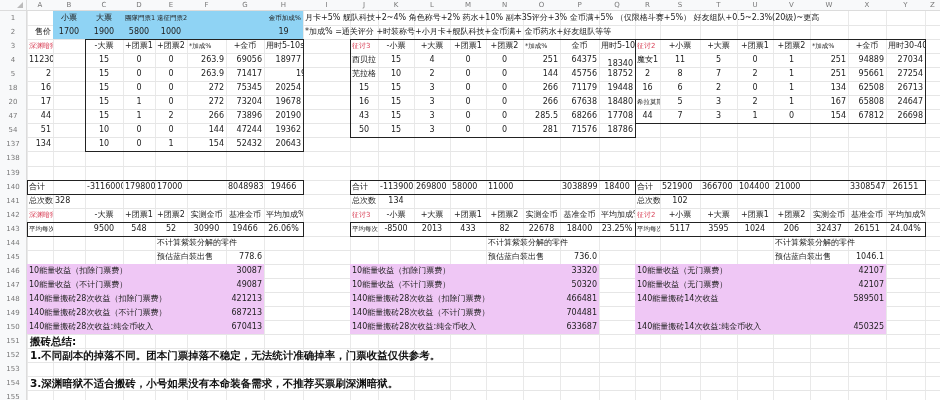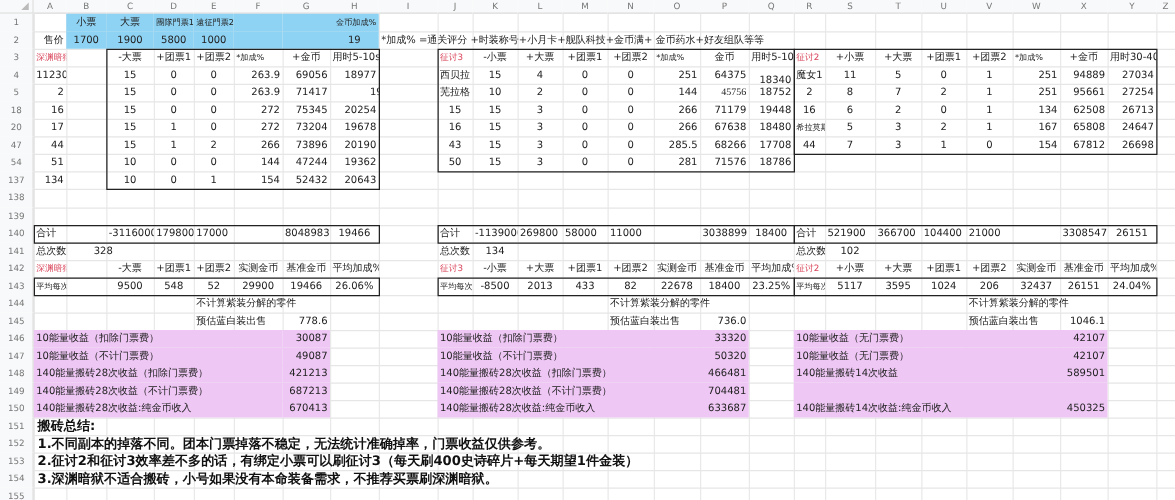--- a/index.html
+++ b/index.html
@@ -142,20 +142,21 @@
     <div class="c m blue" style="left: 53px; top: 25px; width: 32px; height: 14px; line-height: 14px;">1700</div>
     <div class="c m blue" style="left: 85px; top: 25px; width: 38px; height: 14px; line-height: 14px;">1900</div>
     <div class="c m blue" style="left: 123px; top: 25px; width: 32px; height: 14px; line-height: 14px;">5800</div>
     <div class="c m blue" style="left: 155px; top: 25px; width: 32px; height: 14px; line-height: 14px;">1000</div>
     <div class="c blue" style="left: 187px; top: 11px; width: 39px; height: 14px; line-height: 14px;"></div>
     <div class="c blue" style="left: 226px; top: 11px; width: 38px; height: 14px; line-height: 14px;"></div>
     <div class="c blue" style="left: 187px; top: 25px; width: 39px; height: 14px; line-height: 14px;"></div>
     <div class="c blue" style="left: 226px; top: 25px; width: 38px; height: 14px; line-height: 14px;"></div>
     <div class="c r blue small" style="left: 264px; top: 11px; width: 39px; height: 14px; line-height: 14px;">金币加成%</div>
     <div class="c m blue" style="left: 264px; top: 25px; width: 39px; height: 14px; line-height: 14px;">19</div>
+    <div class="c " style="left: 303px; top: 11px; width: 637px; height: 14px; line-height: 14px;">月卡+5%  舰队科技+2~4%  角色称号+2%  药水+10%  副本3S评分+3% 金币满+5%  （仅限格斗赛+5%）  好友组队+0.5~2.3%(20级)~更高</div>
     <div class="c " style="left: 303px; top: 25px; width: 434px; height: 14px; line-height: 14px;">*加成% =通关评分 +时装称号+小月卡+舰队科技+金币满+ 金币药水+好友组队等等</div>
     <div class="c red" style="left: 27px; top: 39px; width: 26px; height: 14px; line-height: 14px;">深渊暗狱</div>
     <div class="c m" style="left: 85px; top: 39px; width: 38px; height: 14px; line-height: 14px;">-大票</div>
     <div class="c m" style="left: 123px; top: 39px; width: 32px; height: 14px; line-height: 14px;">+团票1</div>
     <div class="c m" style="left: 155px; top: 39px; width: 32px; height: 14px; line-height: 14px;">+团票2</div>
     <div class="c small" style="left: 187px; top: 39px; width: 39px; height: 14px; line-height: 14px;">*加成%</div>
     <div class="c m" style="left: 226px; top: 39px; width: 38px; height: 14px; line-height: 14px;">+金币</div>
     <div class="c m" style="left: 264px; top: 39px; width: 39px; height: 14px; line-height: 14px;">用时5-10s</div>
     <div class="c r" style="left: 27px; top: 53px; width: 26px; height: 14px; line-height: 14px;">112301</div>
     <div class="c m" style="left: 85px; top: 53px; width: 38px; height: 14px; line-height: 14px;">15</div>
@@ -208,33 +209,33 @@
     <div class="c r" style="left: 264px; top: 137px; width: 39px; height: 14px; line-height: 14px;">20643</div>
     <div class="box" style="left: 85px; top: 39px; width: 219px; height: 113px;"></div>
     <div class="c " style="left: 27px; top: 180px; width: 26px; height: 14px; line-height: 14px;">合计</div>
     <div class="c " style="left: 85px; top: 180px; width: 38px; height: 14px; line-height: 14px;">-3116000</div>
     <div class="c " style="left: 123px; top: 180px; width: 32px; height: 14px; line-height: 14px;">179800</div>
     <div class="c " style="left: 155px; top: 180px; width: 32px; height: 14px; line-height: 14px;">17000</div>
     <div class="c m" style="left: 226px; top: 180px; width: 38px; height: 14px; line-height: 14px;">8048983</div>
     <div class="c m" style="left: 264px; top: 180px; width: 39px; height: 14px; line-height: 14px;">19466</div>
     <div class="box" style="left: 27px; top: 180px; width: 277px; height: 15px;"></div>
     <div class="c " style="left: 27px; top: 194px; width: 26px; height: 14px; line-height: 14px;">总次数</div>
-    <div class="c " style="left: 53px; top: 194px; width: 32px; height: 14px; line-height: 14px; margin-left: 20px;">328</div>
+    <div class="c " style="left: 53px; top: 194px; width: 32px; height: 14px; line-height: 14px;">328</div>
     <div class="c red" style="left: 27px; top: 208px; width: 26px; height: 14px; line-height: 14px;">深渊暗狱</div>
     <div class="c m" style="left: 85px; top: 208px; width: 38px; height: 14px; line-height: 14px;">-大票</div>
     <div class="c m" style="left: 123px; top: 208px; width: 32px; height: 14px; line-height: 14px;">+团票1</div>
     <div class="c m" style="left: 155px; top: 208px; width: 32px; height: 14px; line-height: 14px;">+团票2</div>
     <div class="c m" style="left: 187px; top: 208px; width: 39px; height: 14px; line-height: 14px;">实测金币</div>
     <div class="c m" style="left: 226px; top: 208px; width: 38px; height: 14px; line-height: 14px;">基准金币</div>
     <div class="c m" style="left: 264px; top: 208px; width: 39px; height: 14px; line-height: 14px;">平均加成%</div>
     <div class="c small" style="left: 27px; top: 222px; width: 26px; height: 14px; line-height: 14px;">平均每次</div>
     <div class="c m" style="left: 85px; top: 222px; width: 38px; height: 14px; line-height: 14px;">9500</div>
     <div class="c m" style="left: 123px; top: 222px; width: 32px; height: 14px; line-height: 14px;">548</div>
     <div class="c m" style="left: 155px; top: 222px; width: 32px; height: 14px; line-height: 14px;">52</div>
-    <div class="c m" style="left: 187px; top: 222px; width: 39px; height: 14px; line-height: 14px;">29900</div>
+    <div class="c m" style="left: 187px; top: 222px; width: 39px; height: 14px; line-height: 14px;">30990</div>
     <div class="c m" style="left: 226px; top: 222px; width: 38px; height: 14px; line-height: 14px;">19466</div>
     <div class="c m" style="left: 264px; top: 222px; width: 39px; height: 14px; line-height: 14px;">26.06%</div>
     <div class="box" style="left: 27px; top: 222px; width: 277px; height: 15px;"></div>
     <div class="c " style="left: 155px; top: 236px; width: 109px; height: 14px; line-height: 14px;">不计算紫装分解的零件</div>
     <div class="c " style="left: 155px; top: 250px; width: 71px; height: 14px; line-height: 14px;">预估蓝白装出售</div>
     <div class="c r" style="left: 226px; top: 250px; width: 38px; height: 14px; line-height: 14px;">778.6</div>
     <div class="c pink" style="left: 27px; top: 264px; width: 199px; height: 14px; line-height: 14px;">10能量收益（扣除门票费）</div>
     <div class="c pink r" style="left: 226px; top: 264px; width: 38px; height: 14px; line-height: 14px;">30087</div>
     <div class="c pink" style="left: 27px; top: 278px; width: 199px; height: 14px; line-height: 14px;">10能量收益（不计门票费）</div>
     <div class="c pink r" style="left: 226px; top: 278px; width: 38px; height: 14px; line-height: 14px;">49087</div>
@@ -259,21 +260,21 @@
     <div class="c m" style="left: 486px; top: 53px; width: 37px; height: 14px; line-height: 14px;">0</div>
     <div class="c r" style="left: 523px; top: 53px; width: 37px; height: 14px; line-height: 14px;">251</div>
     <div class="c r" style="left: 560px; top: 53px; width: 39px; height: 14px; line-height: 14px;">64375</div>
     <div class="c r" style="left: 599px; top: 57px; width: 36px; height: 14px; line-height: 14px;">18340</div>
     <div class="c m" style="left: 350px; top: 67px; width: 28px; height: 14px; line-height: 14px;">芜拉格</div>
     <div class="c m" style="left: 378px; top: 67px; width: 36px; height: 14px; line-height: 14px;">10</div>
     <div class="c m" style="left: 414px; top: 67px; width: 36px; height: 14px; line-height: 14px;">2</div>
     <div class="c m" style="left: 450px; top: 67px; width: 36px; height: 14px; line-height: 14px;">0</div>
     <div class="c m" style="left: 486px; top: 67px; width: 37px; height: 14px; line-height: 14px;">0</div>
     <div class="c r" style="left: 523px; top: 67px; width: 37px; height: 14px; line-height: 14px;">144</div>
-    <div class="c r" style="left: 560px; top: 67px; width: 39px; height: 14px; line-height: 14px; font-family: Liberation Serif, serif;">45756</div>
+    <div class="c r" style="left: 560px; top: 67px; width: 39px; height: 14px; line-height: 14px;">45756</div>
     <div class="c r" style="left: 599px; top: 67px; width: 36px; height: 14px; line-height: 14px;">18752</div>
     <div class="c m" style="left: 350px; top: 81px; width: 28px; height: 14px; line-height: 14px;">15</div>
     <div class="c m" style="left: 378px; top: 81px; width: 36px; height: 14px; line-height: 14px;">15</div>
     <div class="c m" style="left: 414px; top: 81px; width: 36px; height: 14px; line-height: 14px;">3</div>
     <div class="c m" style="left: 450px; top: 81px; width: 36px; height: 14px; line-height: 14px;">0</div>
     <div class="c m" style="left: 486px; top: 81px; width: 37px; height: 14px; line-height: 14px;">0</div>
     <div class="c r" style="left: 523px; top: 81px; width: 37px; height: 14px; line-height: 14px;">266</div>
     <div class="c r" style="left: 560px; top: 81px; width: 39px; height: 14px; line-height: 14px;">71179</div>
     <div class="c r" style="left: 599px; top: 81px; width: 36px; height: 14px; line-height: 14px;">19448</div>
     <div class="c m" style="left: 350px; top: 95px; width: 28px; height: 14px; line-height: 14px;">16</div>
@@ -425,15 +426,14 @@
     <div class="c pink" style="left: 635px; top: 278px; width: 213px; height: 14px; line-height: 14px;">10能量收益（无门票费）</div>
     <div class="c pink r" style="left: 848px; top: 278px; width: 38px; height: 14px; line-height: 14px;">42107</div>
     <div class="c pink" style="left: 635px; top: 292px; width: 213px; height: 14px; line-height: 14px;">140能量搬砖14次收益</div>
     <div class="c pink r" style="left: 848px; top: 292px; width: 38px; height: 14px; line-height: 14px;">589501</div>
     <div class="c pink" style="left: 635px; top: 306px; width: 213px; height: 14px; line-height: 14px;"></div>
     <div class="c pink r" style="left: 848px; top: 306px; width: 38px; height: 14px; line-height: 14px;"></div>
     <div class="c pink" style="left: 635px; top: 320px; width: 213px; height: 14px; line-height: 14px;">140能量搬砖14次收益:纯金币收入</div>
     <div class="c pink r" style="left: 848px; top: 320px; width: 38px; height: 14px; line-height: 14px;">450325</div>
     <div class="summary" style="top: 334px;">搬砖总结:</div>
     <div class="summary" style="top: 348px;">1.不同副本的掉落不同。团本门票掉落不稳定，无法统计准确掉率，门票收益仅供参考。</div>
-    <div class="summary" style="top: 362px;">2.征讨2和征讨3效率差不多的话，有绑定小票可以刷征讨3（每天刷400史诗碎片+每天期望1件金装）</div>
     <div class="summary" style="top: 376px;">3.深渊暗狱不适合搬砖，小号如果没有本命装备需求，不推荐买票刷深渊暗狱。</div>
   </div>
 
 </body></html>

